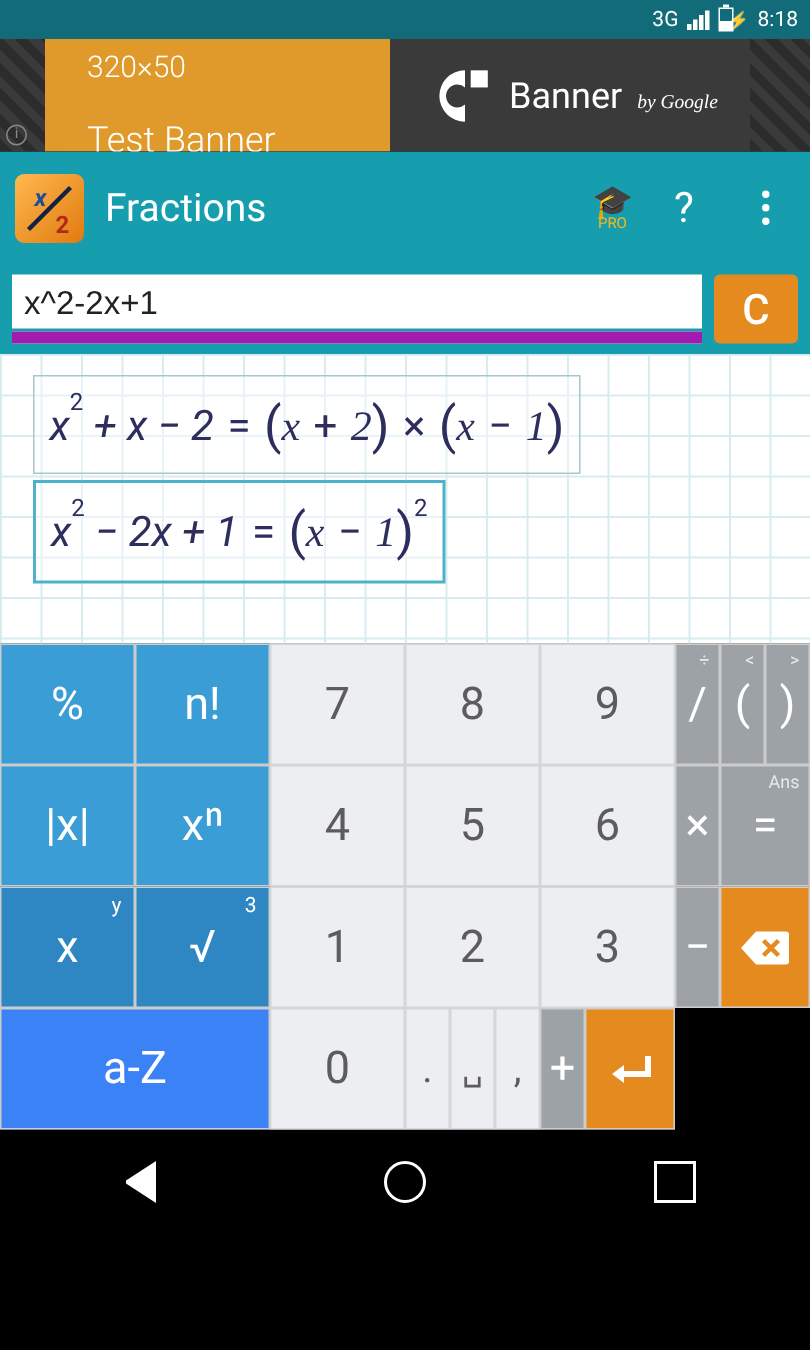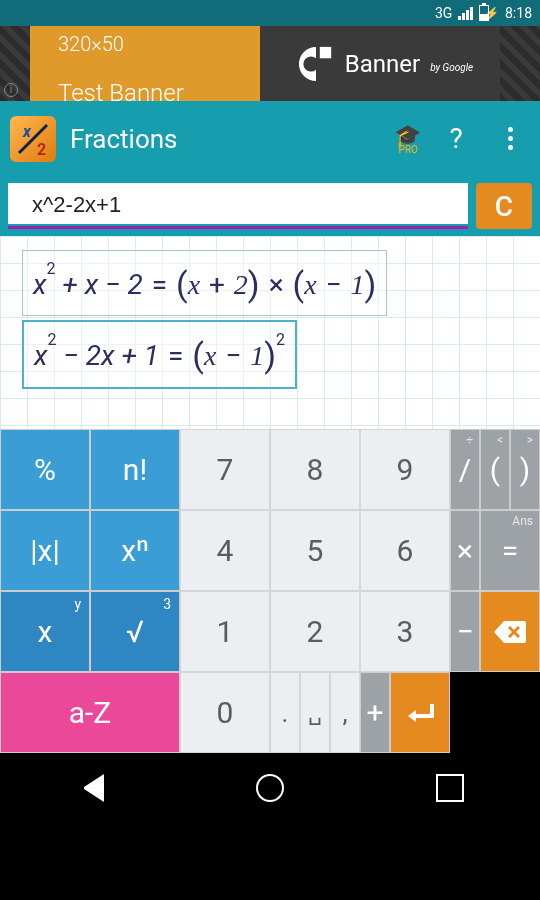--- a/index.html
+++ b/index.html
@@ -25,39 +25,39 @@
   .ad-banner::before, .ad-banner::after{
     content:""; position:absolute; top:0; width:40px; height:100%;
     background: repeating-linear-gradient(45deg,#2c2c2c 0 6px,#3a3a3a 6px 12px);
   }
   .ad-banner::before{left:0;} .ad-banner::after{right:0;}
   .ad-left{ flex:1; background:#e09a2b; color:#fff; padding:6px 28px; font-weight:300; z-index:1; margin-left:30px;}
   .ad-left .dim{font-size:20px;} .ad-left .tb{font-size:24px;margin-top:23px;}
   .ad-right{ width:250px; display:flex; align-items:center; justify-content:center; color:#fff; gap:10px; z-index:1; margin-right:30px;}
   .ad-right svg{width:38px;height:38px;}
   .ad-right .admob{font-size:24px; font-weight:400;}
-  .ad-right .bygoogle{font-size:10px; font-style:italic; align-self:center; margin-top:8px;}
+  .ad-right .bygoogle{font-size:13px; font-style:italic; align-self:center; margin-top:8px;font-family:Liberation Serif, serif;}
   .ad-info{position:absolute; left:4px; bottom:4px; z-index:2; width:14px;height:14px; border:1px solid #888; border-radius:50%; color:#888; font-size:10px; text-align:center; line-height:12px;}
 
   
   .app-bar{ height:75px; background:#179eae; display:flex; align-items:center; padding:0 10px; gap:14px; }
   .app-icon{ width:46px; height:46px; border-radius:6px; background:linear-gradient(135deg,#ffb94e,#e07a10);
              display:flex; align-items:center; justify-content:center; color:#023; font-weight:bold;}
   .app-icon svg{width:40px;height:40px;}
   .app-title{ color:#fff; font-size:26px; flex:1; }
   .grad-cap{ color:#fdb813; text-align:center; font-size:22px;}
   .grad-cap .pro{display:block; font-size:10px; font-weight:normal; color:#fdb813; margin-top:-4px;}
   .help-icon, .overflow-icon{ color:#fff; font-size:28px; width:40px; text-align:center;}
   .overflow-icon{ display:flex; flex-direction:column; align-items:center; justify-content:center; gap:4px;}
   .overflow-icon span{width:5px;height:5px;background:#fff;border-radius:50%;}
 
   
   .input-row{ height:60px; background:#179eae; display:flex; align-items:center; padding:6px 8px; gap:8px;}
-  .input-field{ flex:1; height:46px; background:#fff; border:none; border-bottom:3px solid #a21caf;
-    font-size:22px; padding:4px 24px; font-family: Arial, sans-serif; color:#222; box-shadow: inset 0 -2px 0 #179eae;}
+  .input-field{ flex:1; height:46px; background:#fff; border:none; border-bottom:8px solid #a21caf;
+    font-size:22px; padding:4px 8px; font-family: Arial, sans-serif; color:#222; box-shadow: inset 0 -2px 0 #179eae;}
   .clear-btn{ width:56px; height:46px; background:#e58a1f; color:#fff; font-size:28px; border:none;
     border-radius:4px; font-weight:500;}
 
   
   .work-area{ height:193px; background:#fff; position:relative; padding:14px 22px;
     background-image:
       linear-gradient(#d8ecf0 1px, transparent 1px),
       linear-gradient(90deg,#d8ecf0 1px, transparent 1px);
     background-size: 27px 27px;
   }
@@ -70,21 +70,21 @@
   .math-box .op{font-style:normal; padding:0 2px;}
 
   
   .keypad{ height:324px; display:grid; grid-template-columns: repeat(6,1fr); grid-template-rows: repeat(4,1fr);}
   .key{ border:1px solid #ccc; display:flex; align-items:center; justify-content:center;
     font-size:30px; color:#fff; position:relative; user-select:none;}
   .key .sup{ position:absolute; top:4px; right:8px; font-size:14px;}
   .key .sub{ position:absolute; top:3px; right:6px; font-size:12px; color:#e8e8e8;}
   .key.blue  { background:#3a9dd6; }
   .key.blue2 { background:#2e87c2; }
-  .key.teal  { background:#ec4899; }
+  .key.teal  { background:#3b82f6; }
   .key.num   { background:#eceef1; color:#5c5c5c; border-color:#d4d6d8;}
   .key.grey  { background:#9da2a6; }
   .key.orange{ background:#e58a1f; }
   .key.wide  { grid-column: span 2; }
   .key svg{width:36px;height:30px;}
 
   
   .nav-bar{ height:70px; background:#000; display:flex; align-items:center; justify-content:space-around;}
   .nav-bar .nb{ width:28px; height:28px; }
   .nb-back{ width:0;height:0;border-top:13px solid transparent;border-bottom:13px solid transparent;border-right:20px solid #fff;}

